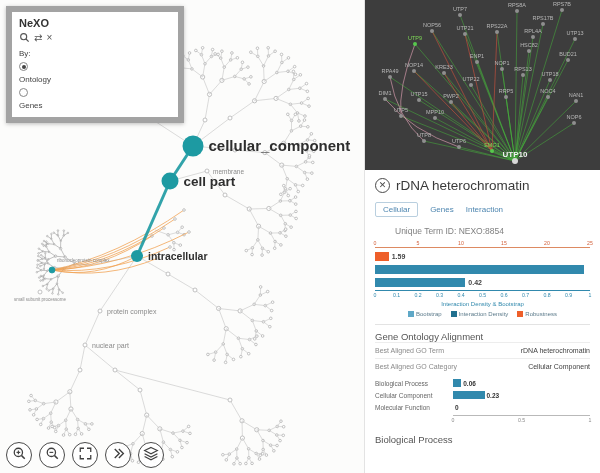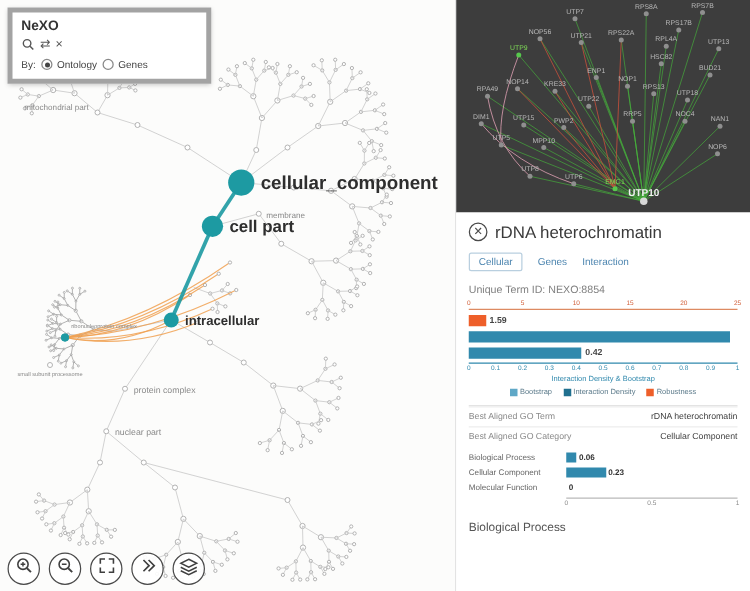--- a/index.html
+++ b/index.html
@@ -1,40 +1,40 @@
 <!DOCTYPE html>
 <html><head>
 <meta charset="utf-8">
 <style>
 *{margin:0;padding:0;box-sizing:border-box;font-family:"Liberation Sans","DejaVu Sans",sans-serif;}
 body{background:#fff;}
 #app{position:relative;width:600px;height:473px;overflow:hidden;background:#fff;}
 .left{position:absolute;left:0;top:0;width:365px;height:473px;background:#fcfcfb;border-right:1px solid #e3e3e3;}
 #tree-svg{position:absolute;left:0;top:0;}
-.search-card{position:absolute;left:6px;top:6px;width:163px;background:#fff;border:4px solid #a3a3a3;box-shadow:0 1px 4px rgba(0,0,0,.25);padding:5px 7px 7px;z-index:5;}
+.search-card{position:absolute;left:6px;top:6px;width:178px;background:#fff;border:6px solid #a3a3a3;box-shadow:0 1px 4px rgba(0,0,0,.25);padding:5px 7px 7px;z-index:5;}
 .app-title{font-size:11px;font-weight:bold;color:#333;}
 .search-row{display:flex;align-items:center;margin-top:3px;gap:4px;}
 .search-row input{width:102px;height:15px;border:1px solid #ccc;font-size:7.5px;padding:0 3px;color:#333;outline:none;background:#fff;}
 .search-row input::placeholder{color:#aaa;}
 .sicon{color:#555;font-size:10px;line-height:1;cursor:pointer;display:inline-flex;align-items:center;}
-.by-row{display:flex;gap:4px;margin-top:6px;font-size:8px;color:#444;}
+.by-row{display:flex;gap:4px;margin-top:6px;font-size:8px;color:#444;flex-direction:column;}
 .radio{width:9px;height:9px;border:1px solid #888;border-radius:50%;display:inline-block;position:relative;background:#fff;cursor:pointer;}
 .radio.checked::after{content:"";position:absolute;left:2px;top:2px;width:4px;height:4px;border-radius:50%;background:#444;}
 .toolbar{position:absolute;left:6px;bottom:5px;display:flex;gap:7px;z-index:5;}
 .tool-btn{width:26px;height:26px;border:1.6px solid #4a4a4a;border-radius:50%;background:rgba(255,255,255,.92);display:flex;align-items:center;justify-content:center;cursor:pointer;}
 .right{position:absolute;left:365px;top:0;width:235px;height:473px;}
 .network{width:235px;height:170px;background:#3d3d3d;}
 .details{width:235px;height:303px;background:#fff;padding:8px 10px 0;overflow:hidden;}
 .dp-header{display:flex;align-items:center;gap:6px;}
 .close-btn{width:15px;height:15px;min-width:15px;border:1.5px solid #4a4a4a;border-radius:50%;color:#4a4a4a;font-size:9px;display:flex;align-items:center;justify-content:center;cursor:pointer;font-weight:bold;line-height:1;}
 .dp-title{font-size:13.5px;color:#3a3a3a;font-weight:500;}
 .tabs{display:flex;align-items:center;gap:12px;margin-top:9px;font-size:8px;color:#4e86b0;}
 .tab{cursor:pointer;}
 .tab.active{border:1px solid #b9cfdf;border-radius:2px;padding:2px 7px;}
-.term-id{margin-top:9px;font-size:8.5px;color:#808080;}
+.term-id{margin-top:9px;font-size:8.5px;color:#808080;margin-left:20px;}
 .chart-title{margin-top:7px;text-align:center;font-size:8px;color:#6a6a6a;}
 .axis{position:relative;height:9px;font-size:5.2px;}
 .axis span{position:absolute;transform:translateX(-50%);white-space:nowrap;}
 .top-axis{margin-top:3px;border-bottom:1px solid #dd8a62;color:#d2603a;}
 .top-axis span{bottom:1px;}
 .bottom-axis{border-top:1px solid #3189ad;color:#3189ad;margin-top:3px;}
 .bottom-axis span{top:1px;}
 .bar-row{display:flex;align-items:center;margin-top:4px;height:9px;}
 .bar{height:9px;}
 .bar-val{font-size:7px;font-weight:bold;color:#444;margin-left:3px;}
@@ -1098,20 +1098,21 @@
             <span class="lg-sq" id="lg1" style="background: rgb(32, 112, 143);"></span>
             <span>Interaction Density</span>
           </span>
         <span class="lg-item">
             <span class="lg-sq" id="lg2" style="background: rgb(238, 95, 42);"></span>
             <span>Robustness</span>
           </span>
       </div>
 
       <div class="section-rule"></div>
+      <div class="go-heading">Gene Ontology Alignment</div>
 
       <div class="go-row">
         <span class="go-label">Best Aligned GO Term</span>
         <span class="go-value">rDNA heterochromatin</span>
       </div>
       <div class="go-row">
         <span class="go-label">Best Aligned GO Category</span>
         <span class="go-value">Cellular Component</span>
       </div>
 

